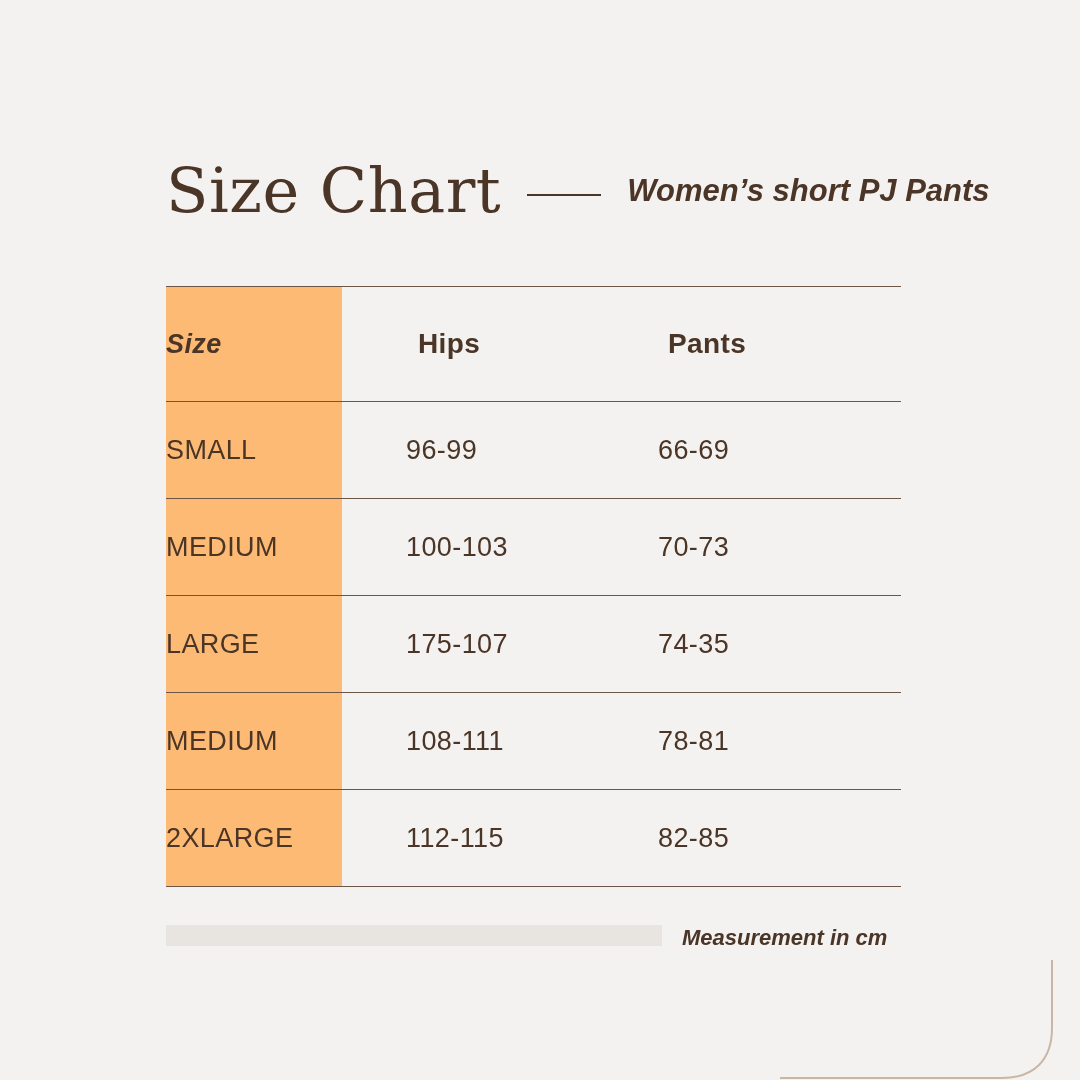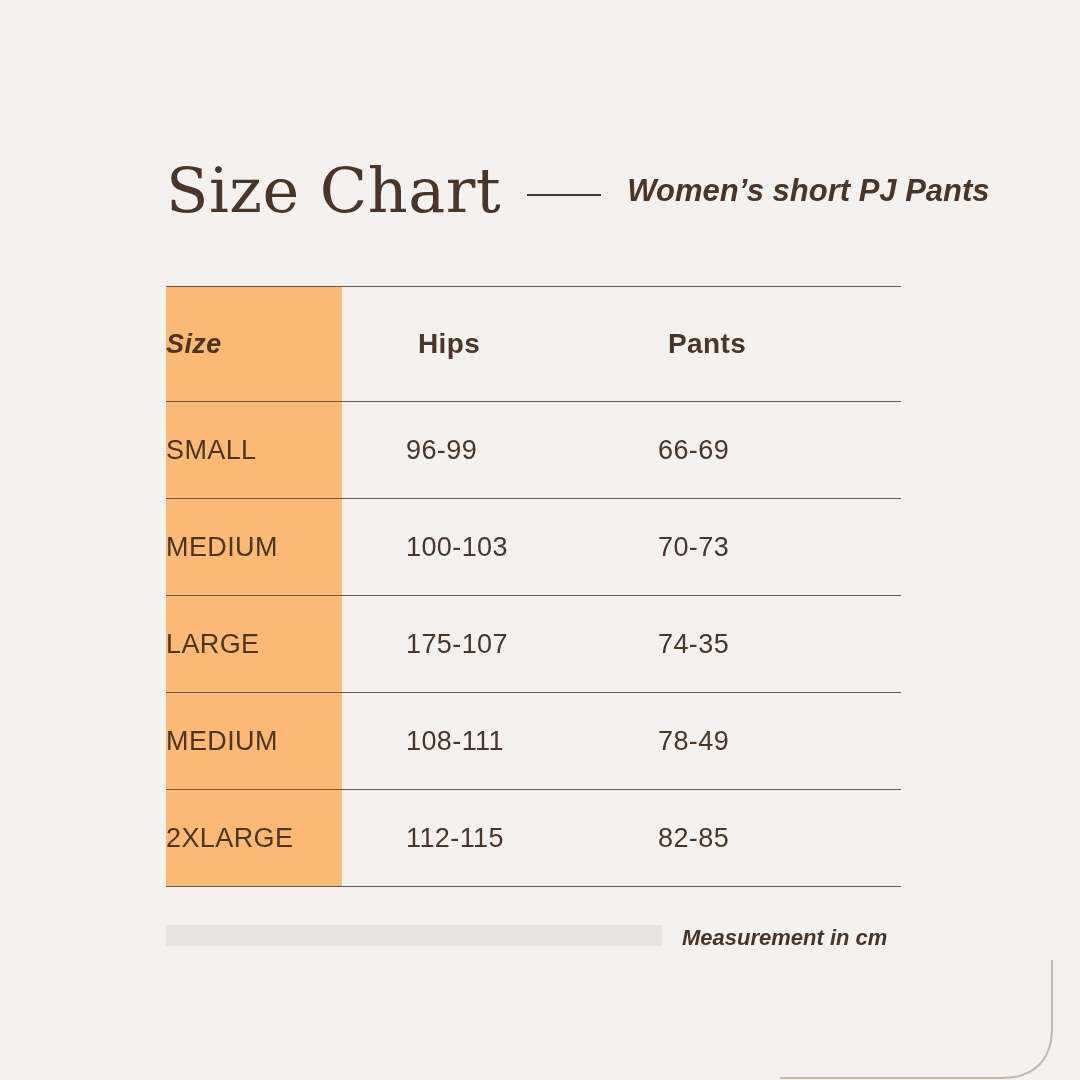--- a/index.html
+++ b/index.html
@@ -192,21 +192,21 @@
           <td class="cell-val waist">70-73</td>
         </tr>
         <tr>
           <td class="cell-size">LARGE</td>
           <td class="cell-val">175-107</td>
           <td class="cell-val waist">74-35</td>
         </tr>
         <tr>
           <td class="cell-size">MEDIUM</td>
           <td class="cell-val">108-111</td>
-          <td class="cell-val waist">78-49</td>
+          <td class="cell-val waist">78-81</td>
         </tr>
         <tr class="last-row">
           <td class="cell-size">2XLARGE</td>
           <td class="cell-val">112-115</td>
           <td class="cell-val waist">82-85</td>
         </tr>
       </tbody>
     </table>
   </div>
 

